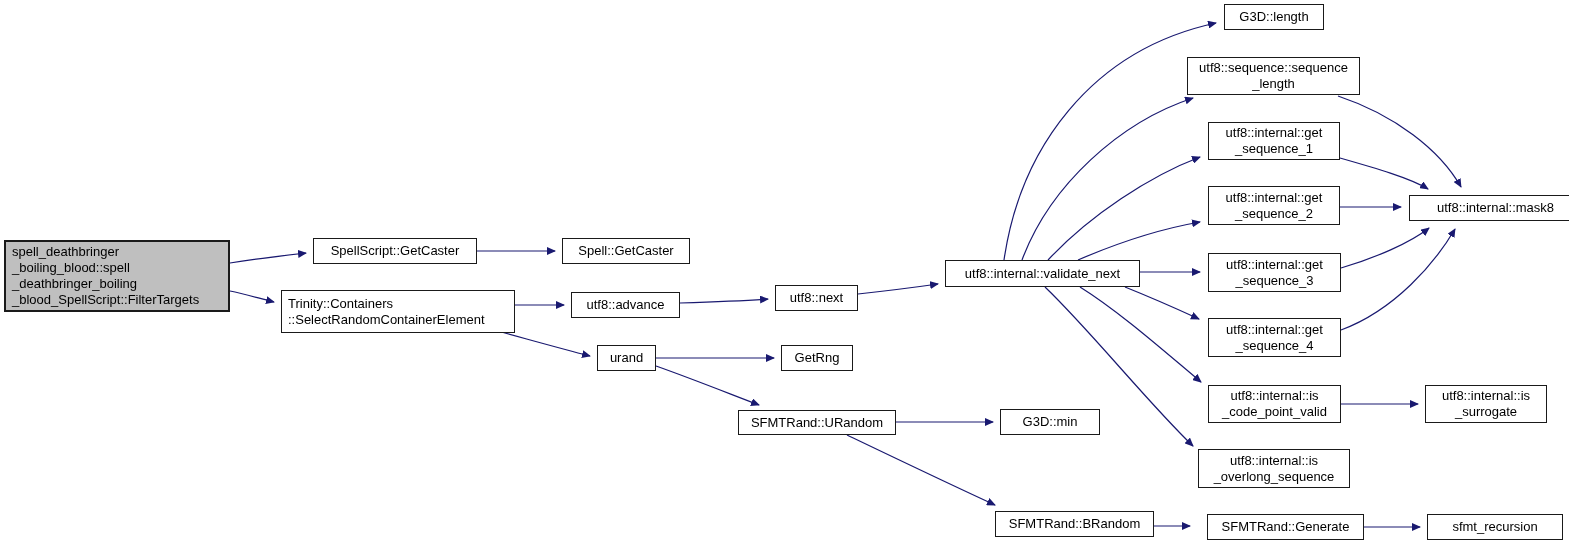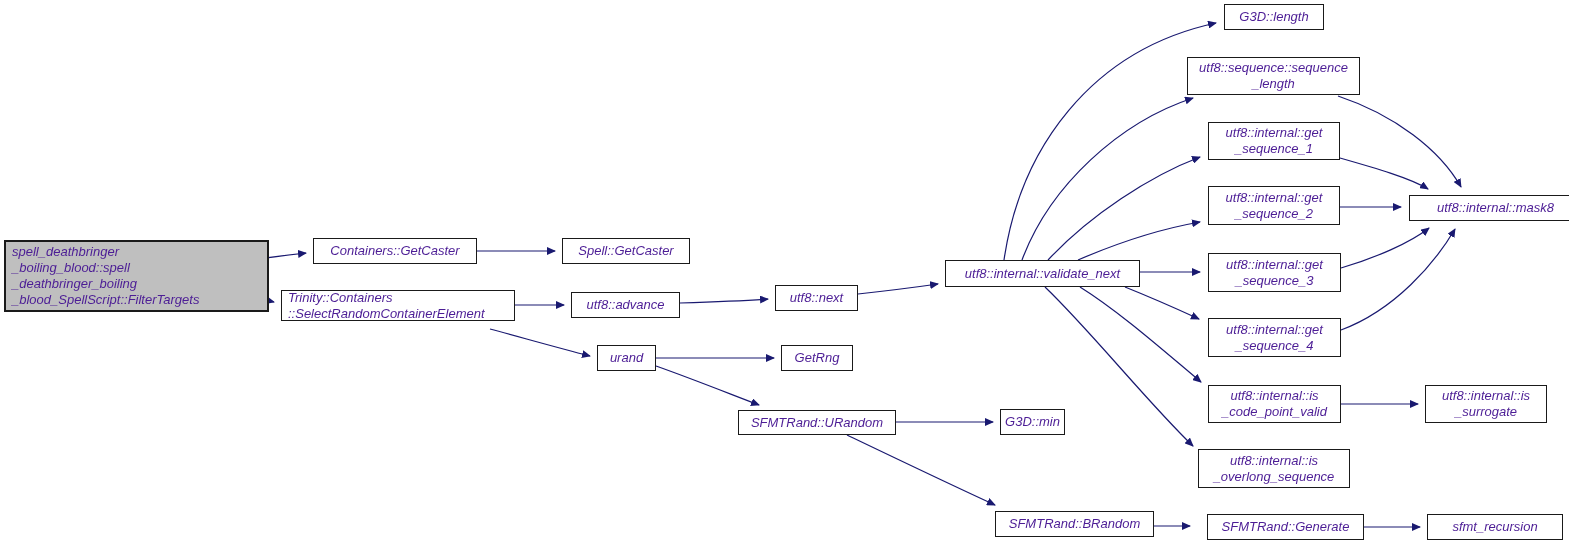--- a/index.html
+++ b/index.html
@@ -9,30 +9,29 @@
     background:#ffffff;
     font-family:"Liberation Sans", sans-serif;
     overflow:hidden;
   }
   #edges{position:absolute;left:0;top:0;width:1569px;height:547px;}
   .node{
     position:absolute;
     box-sizing:border-box;
     background:#ffffff;
     border:1px solid #1a1a1a;
-    color:#4c1d95;
+    color:#000000;
     font-size:13px;
     line-height:16px;
     display:flex;
     align-items:center;
     justify-content:center;
     text-align:center;
     white-space:pre-line;
     padding:1px 4px;
-    font-style:italic;
   }
   .node.root{
     background:#bfbfbf;
     border:2px solid #1a1a1a;
   }
   .node.left{
     justify-content:flex-start;
     text-align:left;
     padding-left:6px;
   }
@@ -71,37 +70,37 @@
     <path class="edge" marker-end="url(#arrow)" d="M1080,287 C1120,312 1165,352 1201,382"></path>
     <path class="edge" marker-end="url(#arrow)" d="M1045,287 C1090,330 1150,405 1193,446"></path>
     <path class="edge" marker-end="url(#arrow)" d="M1338,96 C1395,115 1440,150 1461,187"></path>
     <path class="edge" marker-end="url(#arrow)" d="M1340,158 C1375,168 1410,178 1428,189"></path>
     <path class="edge" marker-end="url(#arrow)" d="M1340,207 H1401"></path>
     <path class="edge" marker-end="url(#arrow)" d="M1341,268 C1375,258 1410,243 1429,228"></path>
     <path class="edge" marker-end="url(#arrow)" d="M1341,330 C1395,310 1435,263 1455,229"></path>
     <path class="edge" marker-end="url(#arrow)" d="M1341,404 H1418"></path>
   </svg>
 
-  <div class="node root left" style="left:4px;top:240px;width:265px;height:72px;">spell_deathbringer
+  <div class="node root left" style="left:4px;top:240px;width:226px;height:72px;">spell_deathbringer
 _boiling_blood::spell
 _deathbringer_boiling
 _blood_SpellScript::FilterTargets</div>
 
-  <div class="node" style="left:313px;top:238px;width:164px;height:26px;">Containers::GetCaster</div>
+  <div class="node" style="left:313px;top:238px;width:164px;height:26px;">SpellScript::GetCaster</div>
   <div class="node" style="left:562px;top:238px;width:128px;height:26px;">Spell::GetCaster</div>
-  <div class="node left" style="left:281px;top:290px;width:234px;height:31px;">Trinity::Containers
+  <div class="node left" style="left:281px;top:290px;width:234px;height:43px;">Trinity::Containers
 ::SelectRandomContainerElement</div>
 
   <div class="node" style="left:571px;top:292px;width:109px;height:26px;">utf8::advance</div>
   <div class="node" style="left:775px;top:285px;width:83px;height:26px;">utf8::next</div>
   <div class="node" style="left:597px;top:345px;width:59px;height:26px;">urand</div>
   <div class="node" style="left:781px;top:345px;width:72px;height:26px;">GetRng</div>
 
   <div class="node" style="left:738px;top:410px;width:158px;height:25px;">SFMTRand::URandom</div>
-  <div class="node" style="left:1000px;top:409px;width:65px;height:26px;">G3D::min</div>
+  <div class="node" style="left:1000px;top:409px;width:100px;height:26px;">G3D::min</div>
   <div class="node" style="left:963px;top:511px;width:159px;height:26px;margin-left:32px;">SFMTRand::BRandom</div>
   <div class="node" style="left:1207px;top:514px;width:157px;height:26px;">SFMTRand::Generate</div>
   <div class="node" style="left:1427px;top:514px;width:136px;height:26px;">sfmt_recursion</div>
 
   <div class="node" style="left:945px;top:260px;width:195px;height:27px;">utf8::internal::validate_next</div>
 
   <div class="node" style="left:1224px;top:4px;width:100px;height:26px;">G3D::length</div>
   <div class="node" style="left:1187px;top:57px;width:173px;height:38px;">utf8::sequence::sequence
 _length</div>
   <div class="node" style="left:1208px;top:122px;width:132px;height:38px;">utf8::internal::get

